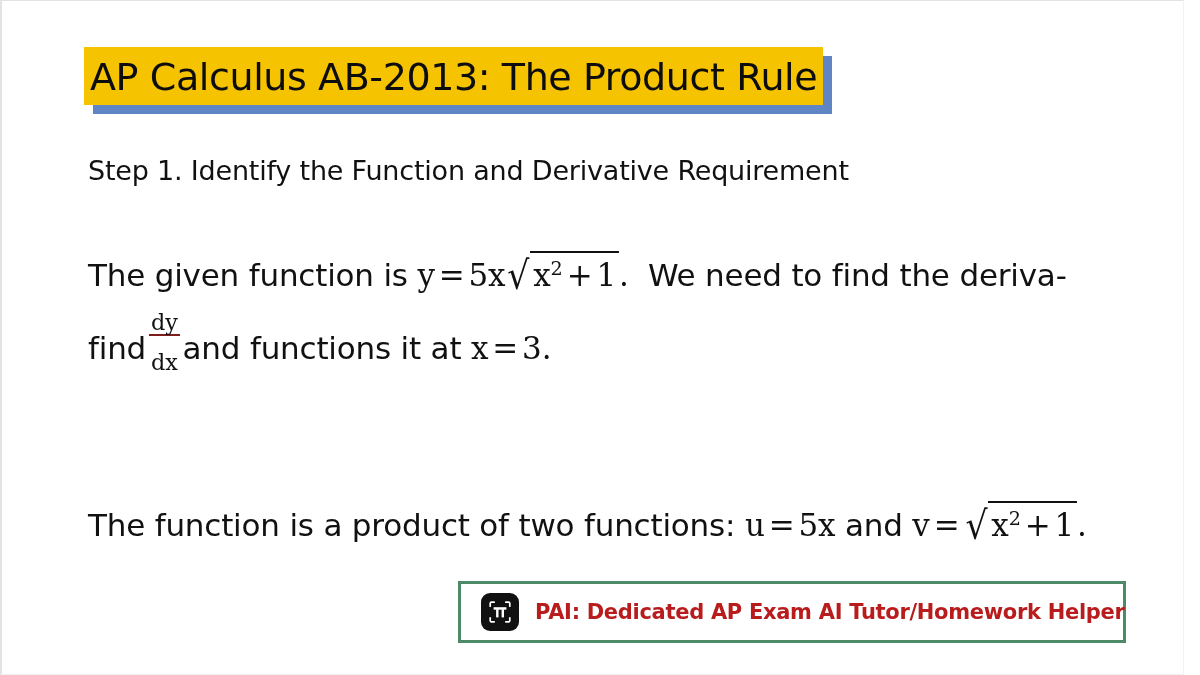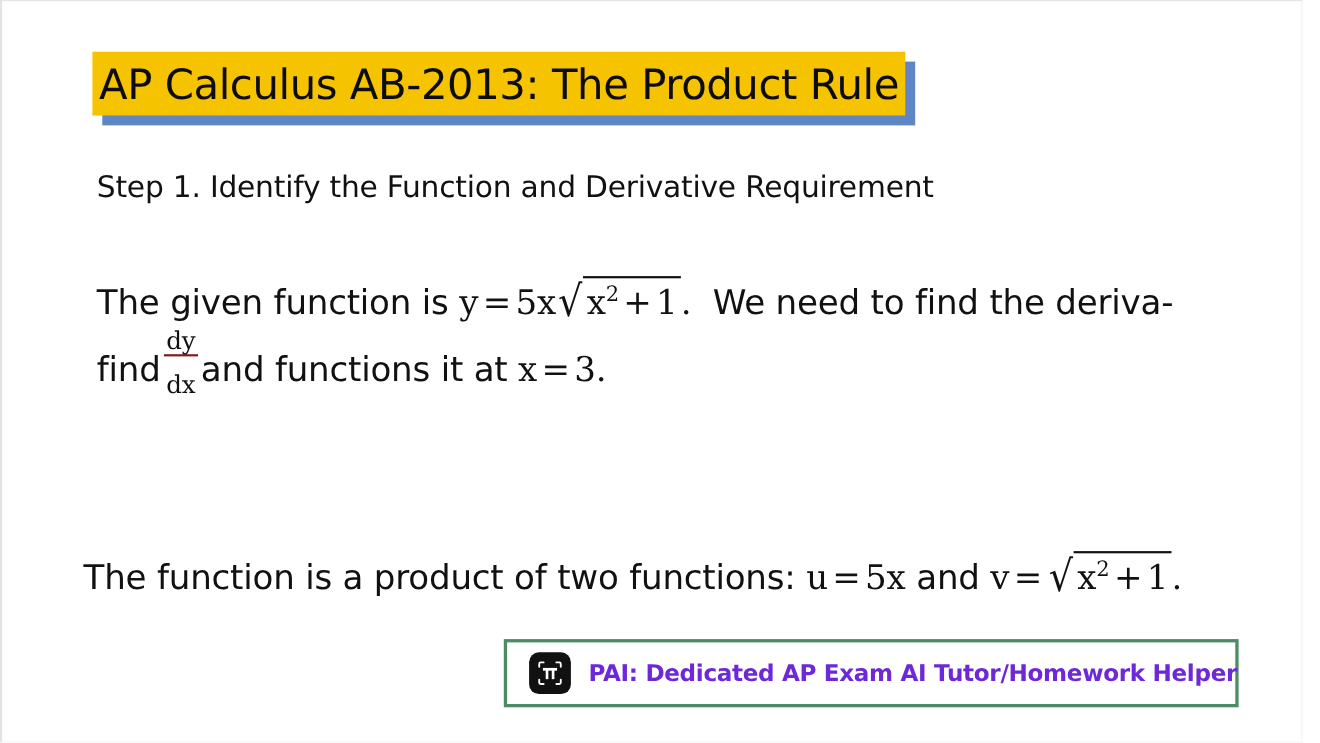--- a/index.html
+++ b/index.html
@@ -69,21 +69,21 @@
     line-height: 1.35;
     white-space: nowrap;
     letter-spacing: -0.2px;
   }
   .step-head { font-size: 27px; }
 
   .ln-step1 { left: 86px; top: 152px; }
   .ln-para1a { left: 86px; top: 250px; }
   .ln-para1b { left: 86px; top: 296px; }
   .ln-step2  { left: 86px; top: 402px; }
-  .ln-para2  { left: 74px; top: 500px; }
+  .ln-para2  { left: 86px; top: 500px; }
 
   
   .math { font-family: "DejaVu Serif", serif; font-style: normal; }
   .op { padding: 0 4px; }
   .sup {
     font-size: 0.62em;
     vertical-align: super;
     line-height: 0;
   }
   .sqrt {
@@ -101,21 +101,21 @@
     display: inline-block;
     font-size: 1.12em;
     transform: scaleY(1.12) translateY(1px);
   }
   .frac {
     display: inline-block;
     vertical-align: -0.48em;
     text-align: right;
     font-size: 0.72em;
     line-height: 1.02;
-    margin: 2px 3px;
+    margin: 14px 3px;
   }
   .frac .num { display: block; padding: 0 2px; }
   .frac .den { display: block; border-top: 2px solid #7f1d1d; padding: 15px 2px; }
 
   
   .footer-badge {
     position: absolute;
     left: 456px;
     top: 580px;
     width: 668px;
@@ -137,21 +137,21 @@
     display: flex;
     align-items: center;
     justify-content: center;
   }
   .brand-logo svg { display: block; }
   .footer-label {
     margin-left: 16px;
     font-family: "DejaVu Sans", sans-serif;
     font-size: 21px;
     font-weight: bold;
-    color: #6d28d9;
+    color: #b91c1c;
     letter-spacing: -0.3px;
     white-space: nowrap;
   }
 </style>
 </head>
 <body>
 
 <div class="slide">
 
   <div class="title-wrap">

